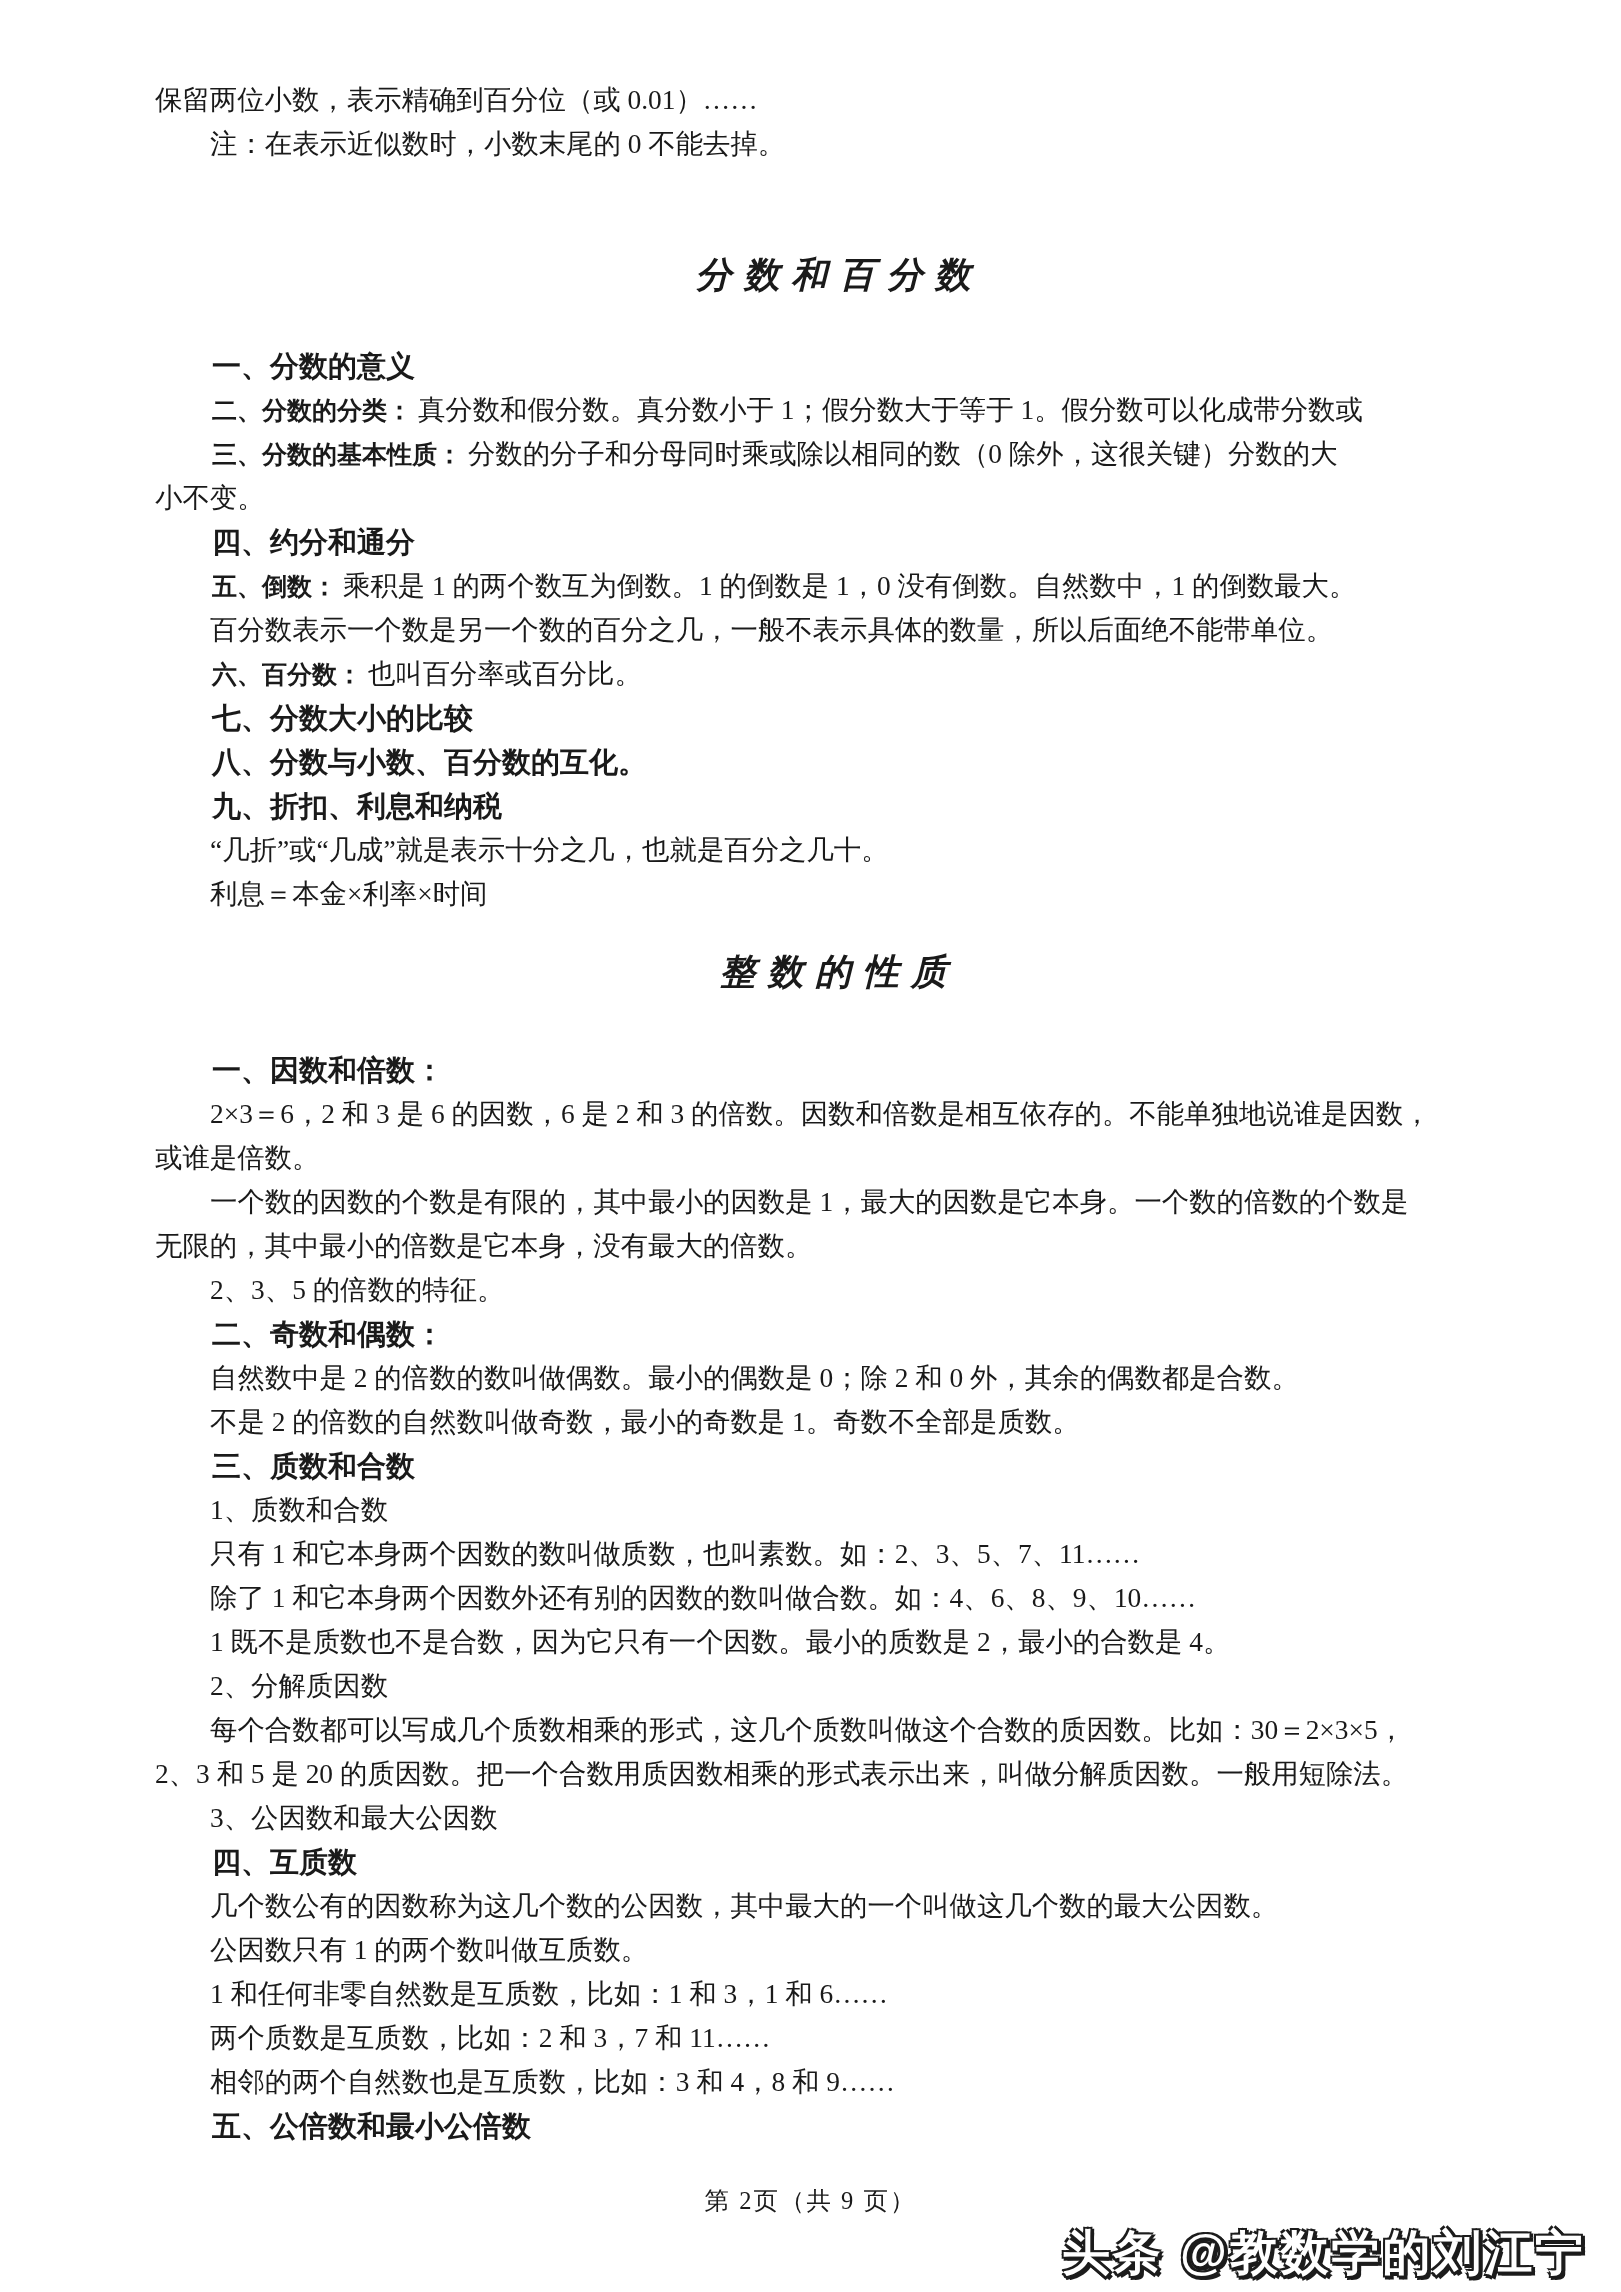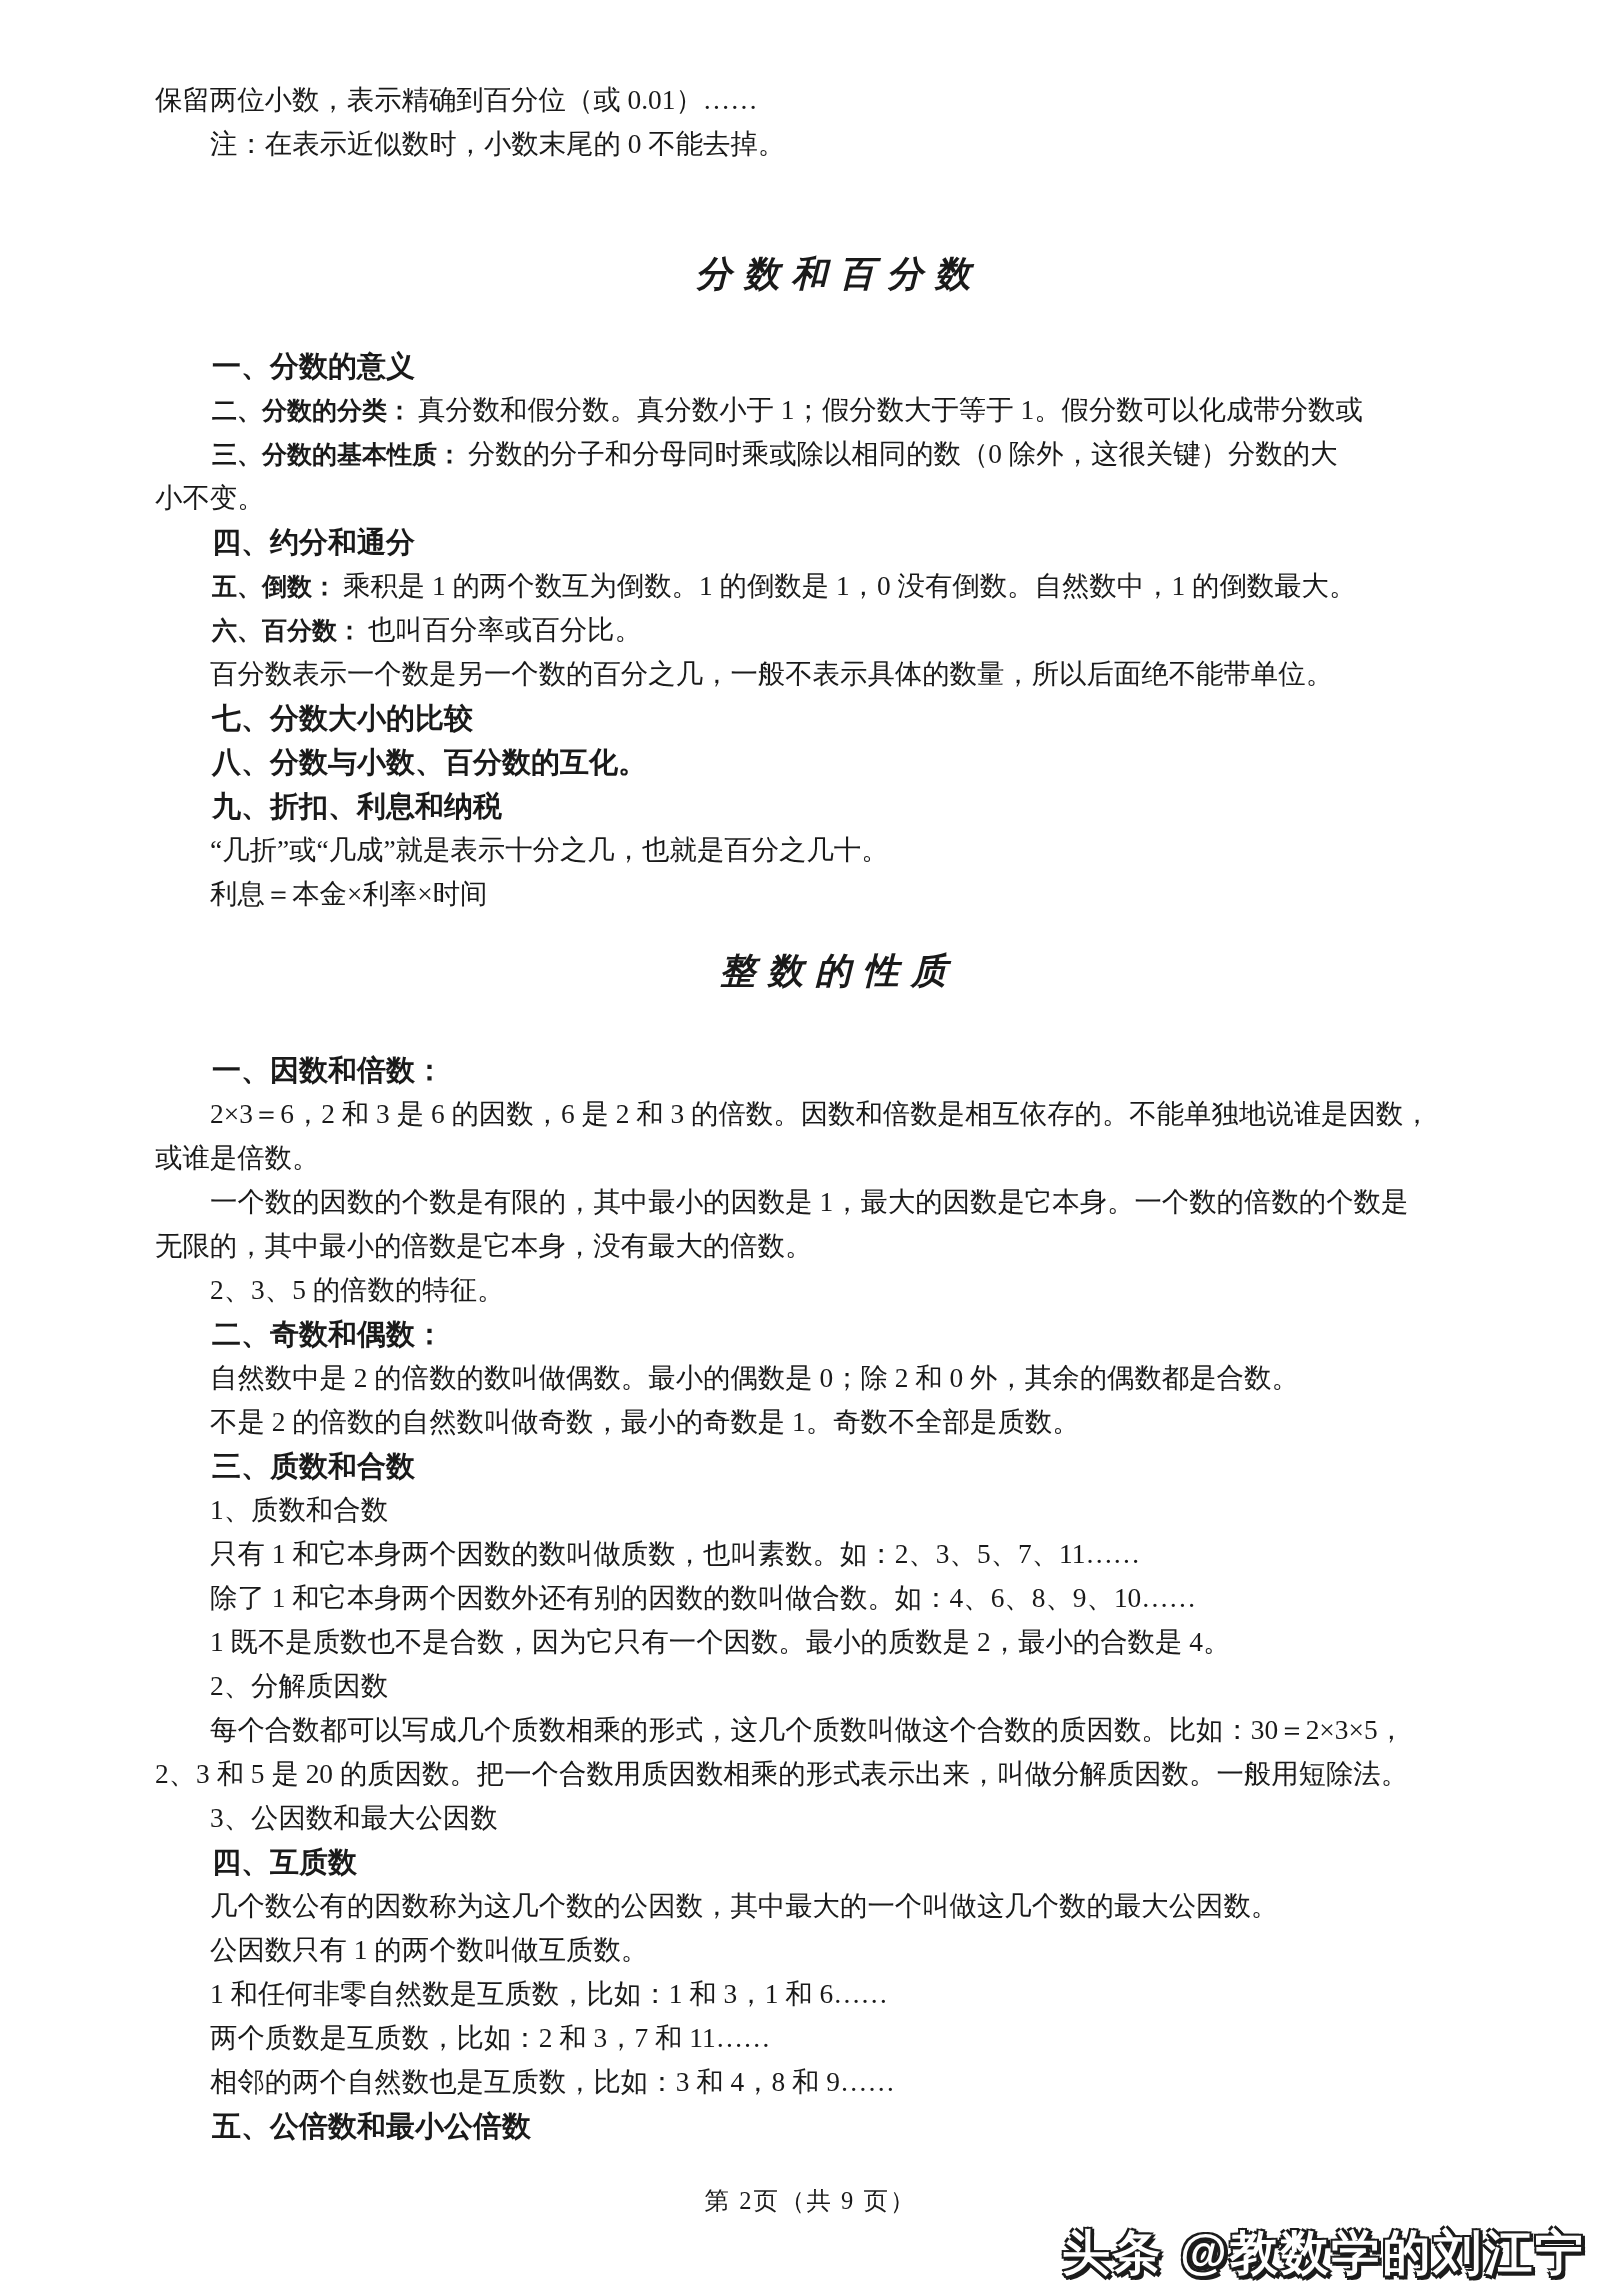--- a/index.html
+++ b/index.html
@@ -40,21 +40,21 @@
     font-size: 25px;
     margin-right: 5.9px;
   }
   .title {
     height: 53px; line-height: 53px;
     text-align: center;
     font-size: 36px;
     font-weight: 700;
     font-style: italic;
     letter-spacing: 11.8px;
-    font-family: Liberation Serif, serif;
+    font-family: Liberation Sans, sans-serif;
     padding-left: 0;
   }
   .mt-lg { margin-top: 82px; margin-bottom: 43px; }
   .mt-md { margin-top: 29px; margin-bottom: 50px; }
   .footer {
     position: absolute;
     top: 2184px; left: 0;
     width: 100%;
     text-align: center;
     font-size: 24.5px;
@@ -81,22 +81,22 @@
   <div class="content">
       <div class="line body flush">保留两位小数，表示精确到百分位（或 0.01）……</div>
       <div class="line body indent">注：在表示近似数时，小数末尾的 0 不能去掉。</div>
       <div class="line title mt-lg">分数和百分数</div>
       <div class="line h">一、分数的意义</div>
       <div class="line h-mix"><b>二、分数的分类：</b><span>真分数和假分数。真分数小于 1；假分数大于等于 1。假分数可以化成带分数或</span></div>
       <div class="line h-mix"><b>三、分数的基本性质：</b><span>分数的分子和分母同时乘或除以相同的数（0 除外，这很关键）分数的大</span></div>
       <div class="line body flush">小不变。</div>
       <div class="line h">四、约分和通分</div>
       <div class="line h-mix"><b>五、倒数：</b><span>乘积是 1 的两个数互为倒数。1 的倒数是 1，0 没有倒数。自然数中，1 的倒数最大。</span></div>
+      <div class="line body indent">百分数表示一个数是另一个数的百分之几，一般不表示具体的数量，所以后面绝不能带单位。</div>
       <div class="line h-mix"><b>六、百分数：</b><span>也叫百分率或百分比。</span></div>
-      <div class="line body indent">百分数表示一个数是另一个数的百分之几，一般不表示具体的数量，所以后面绝不能带单位。</div>
       <div class="line h">七、分数大小的比较</div>
       <div class="line h">八、分数与小数、百分数的互化。</div>
       <div class="line h">九、折扣、利息和纳税</div>
       <div class="line body indent">“几折”或“几成”就是表示十分之几，也就是百分之几十。</div>
       <div class="line body indent">利息＝本金×利率×时间</div>
       <div class="line title mt-md">整数的性质</div>
       <div class="line h">一、因数和倍数：</div>
       <div class="line body indent">2×3＝6，2 和 3 是 6 的因数，6 是 2 和 3 的倍数。因数和倍数是相互依存的。不能单独地说谁是因数，</div>
       <div class="line body flush">或谁是倍数。</div>
       <div class="line body indent">一个数的因数的个数是有限的，其中最小的因数是 1，最大的因数是它本身。一个数的倍数的个数是</div>

